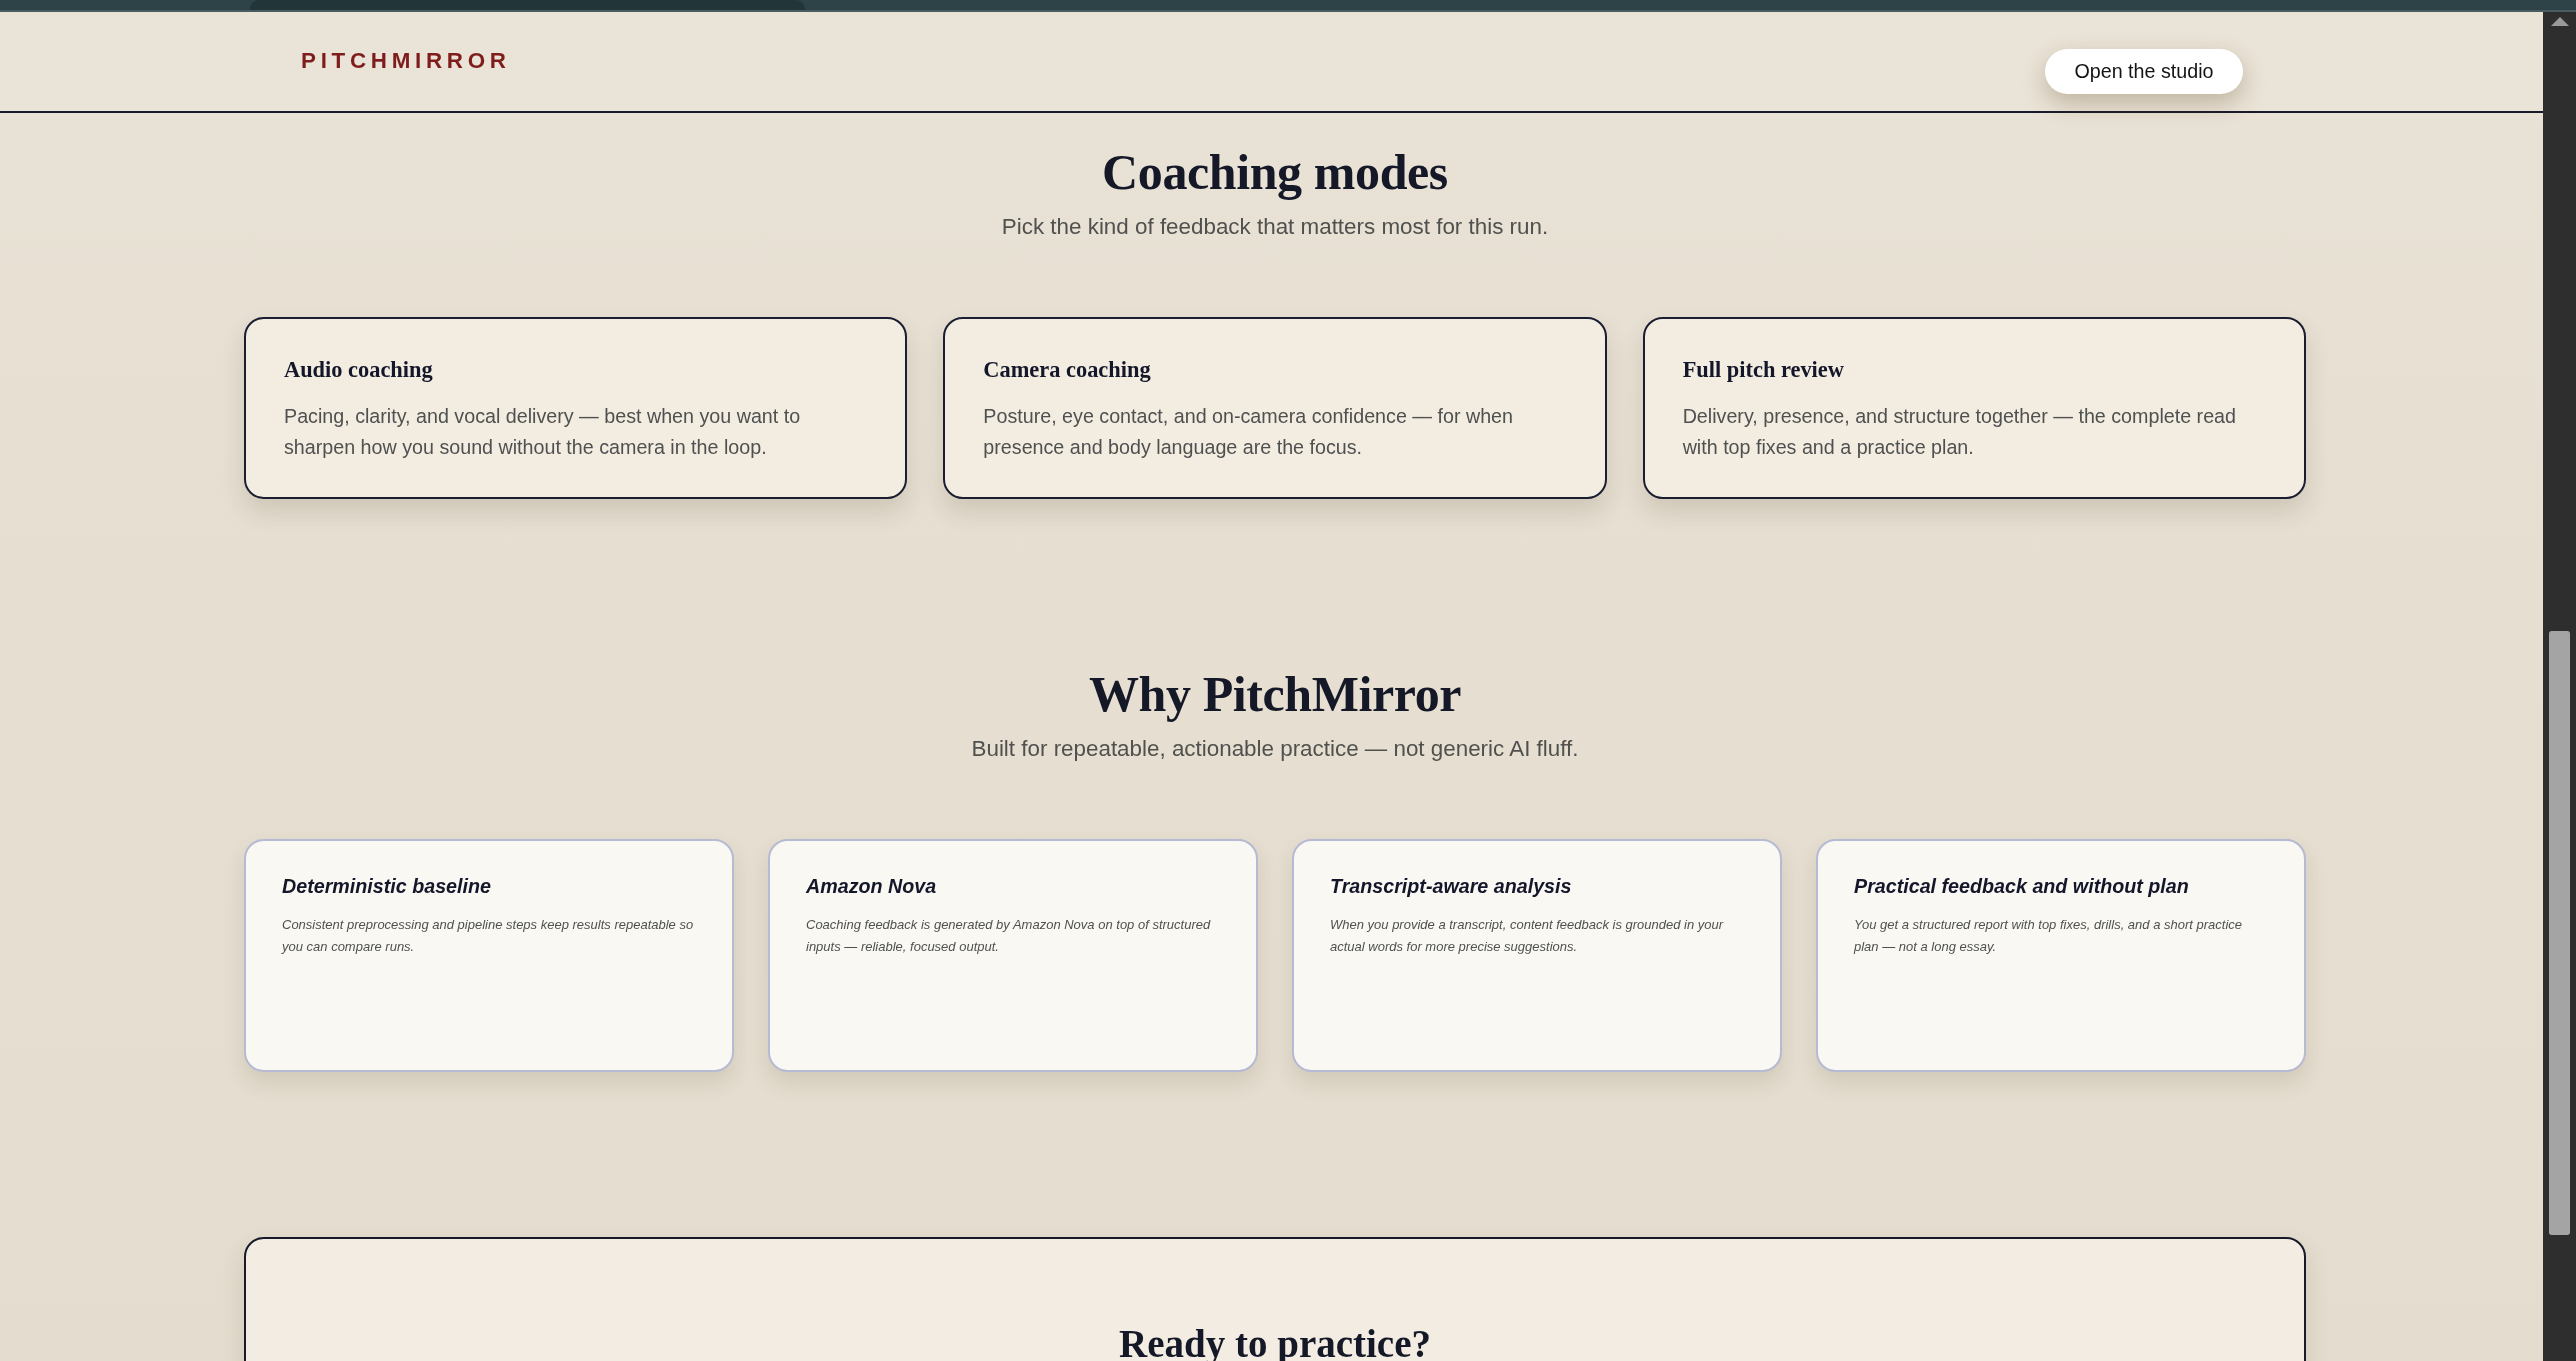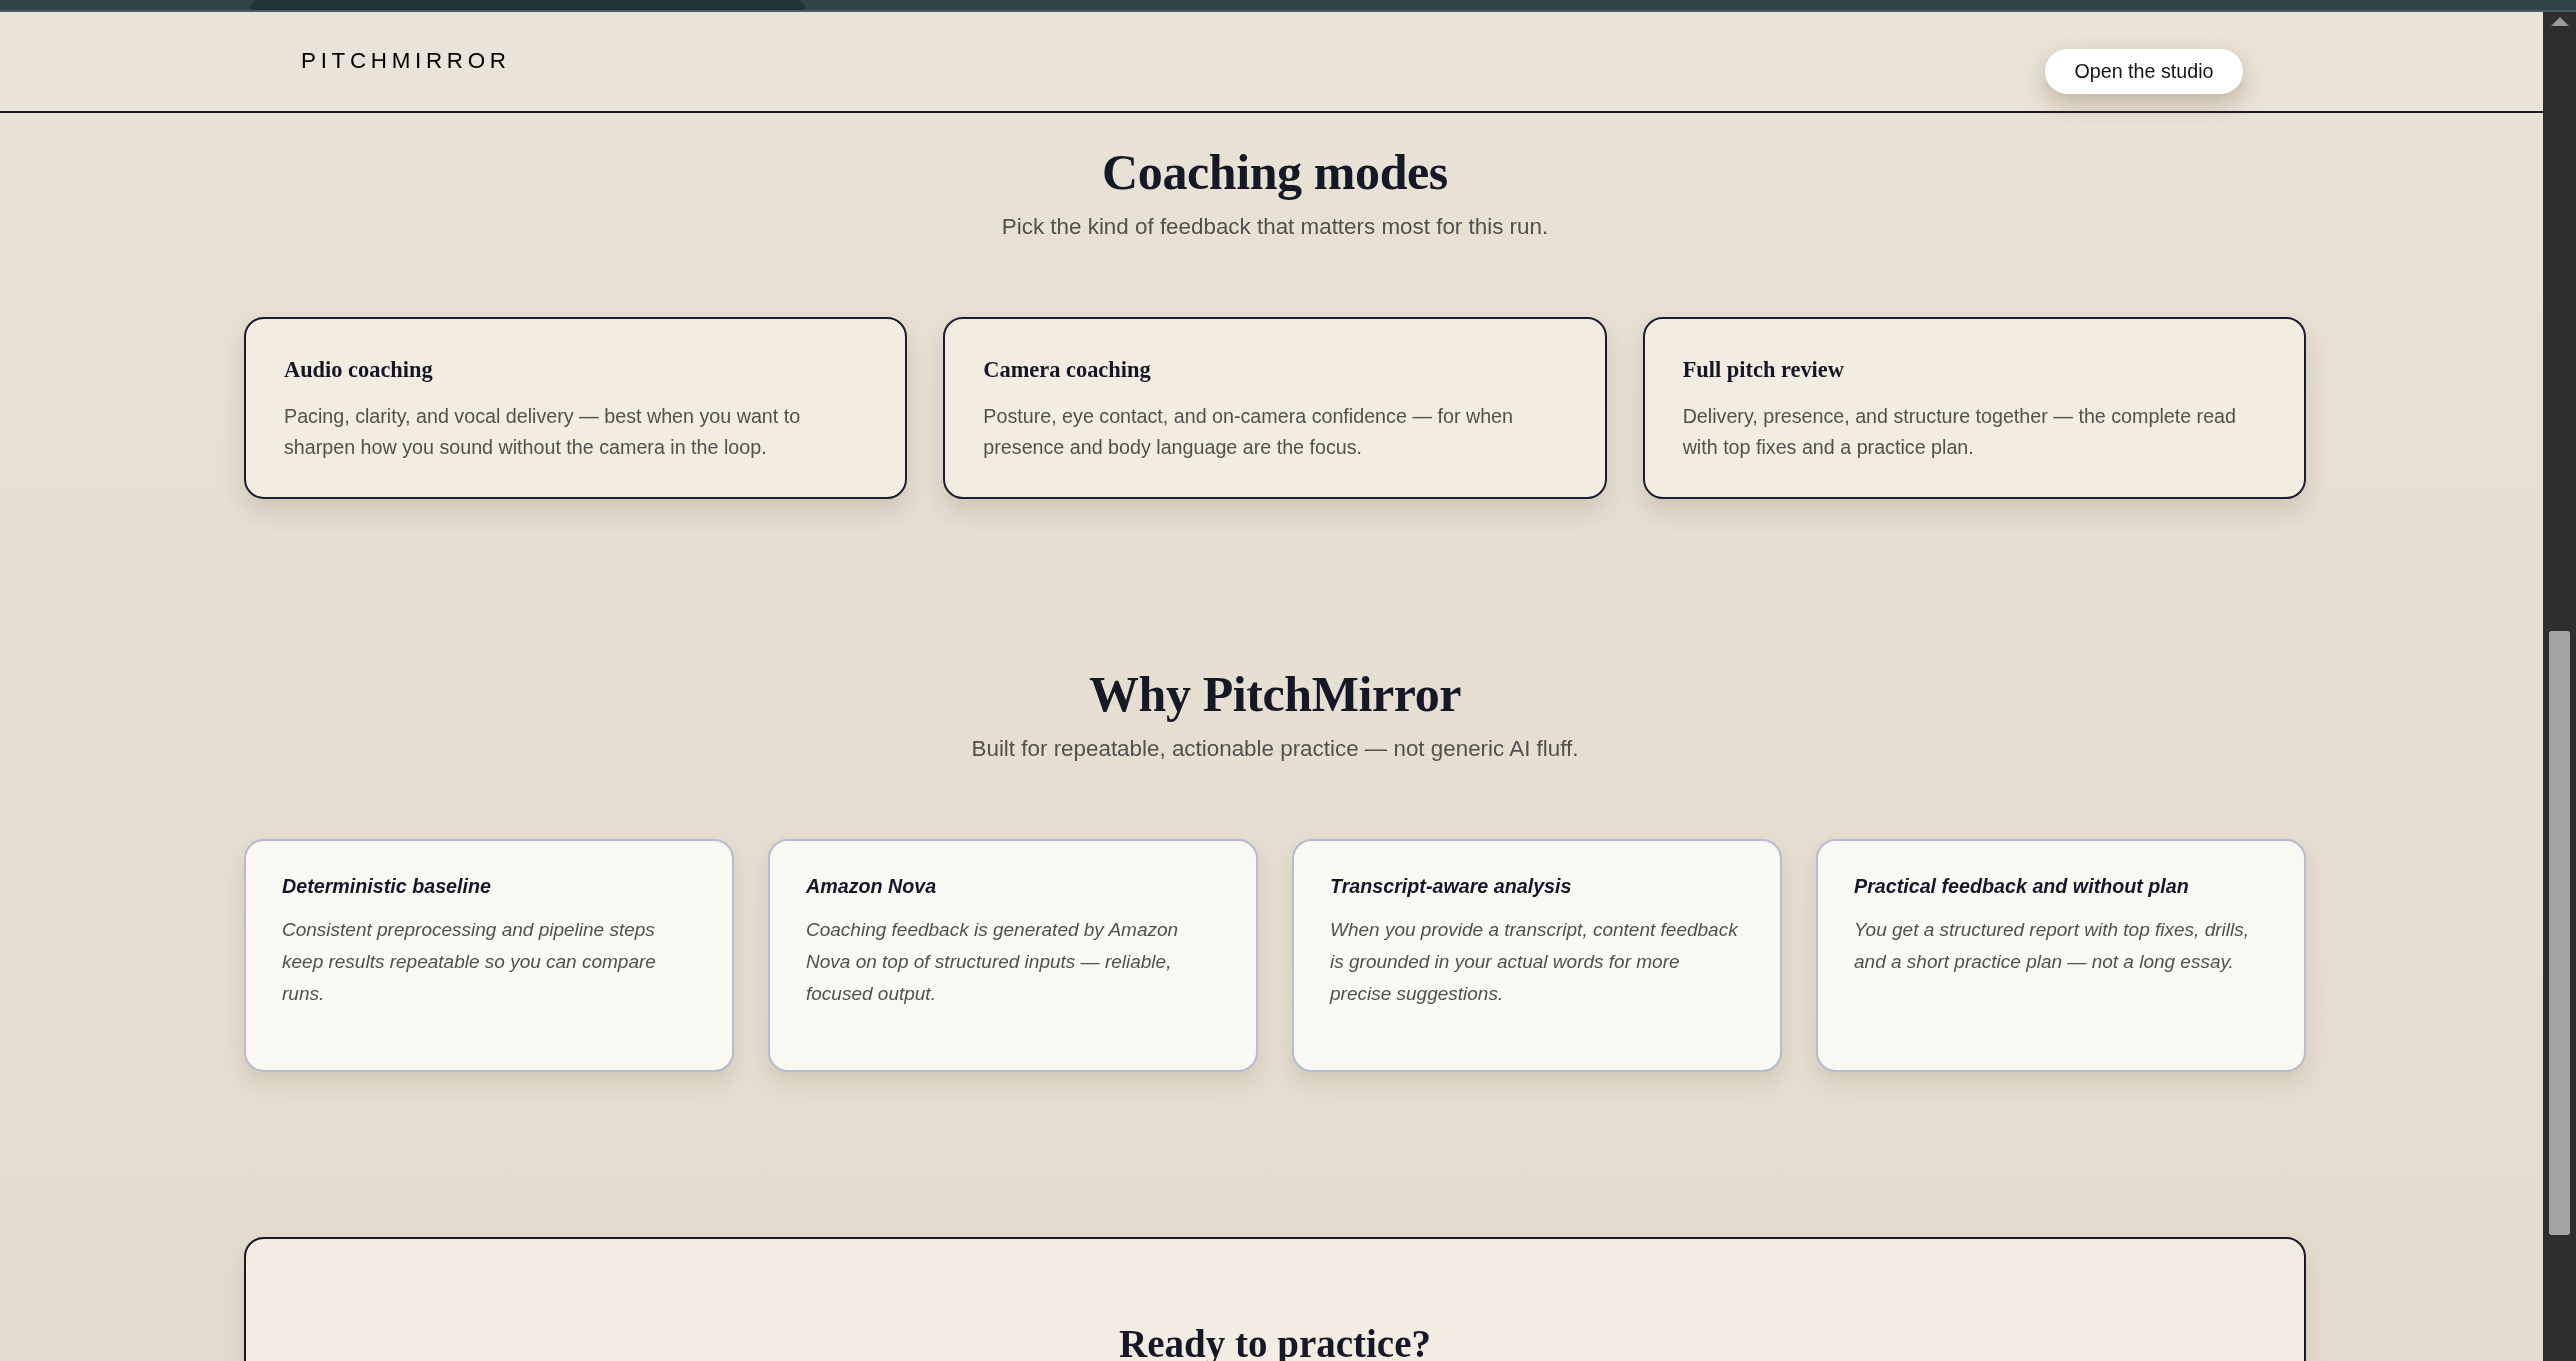--- a/index.html
+++ b/index.html
@@ -59,23 +59,23 @@
     height: 101px;
     background: #eae3d7;
     border-bottom: 2.7px solid #181a2a;
     display: flex;
     align-items: center;
   }
   .brand {
     position: absolute;
     left: 301px;
     font-size: 22.4px;
-    font-weight: 400;
+    font-weight: 700;
     letter-spacing: 4.7px;
-    color: #000000;
+    color: #7f1d1d;
   }
   .header-cta {
     position: absolute;
     left: 2045px;
     top: 37px;
     width: 198px;
     height: 45px;
     background: #ffffff;
     border: none;
     border-radius: 894px;
@@ -162,21 +162,21 @@
     cursor: pointer;
     font-style: italic;
   }
   .feature-card h3 {
     font-size: 19.7px;
     font-weight: 700;
     color: #14172a;
     margin-bottom: 16px;
   }
   .feature-card p {
-    font-size: 19px;
+    font-size: 13px;
     line-height: 1.70;
     color: #4f5150;
   }
 
   
   .cta-panel {
     position: absolute;
     left: 244px;
     top: 1225px;
     width: 2062px;

